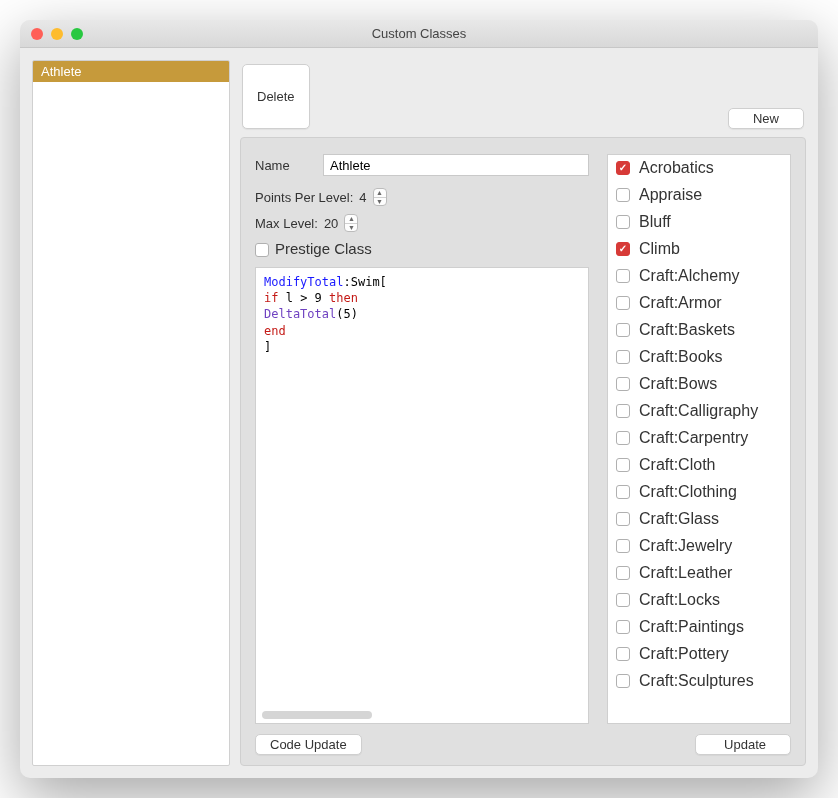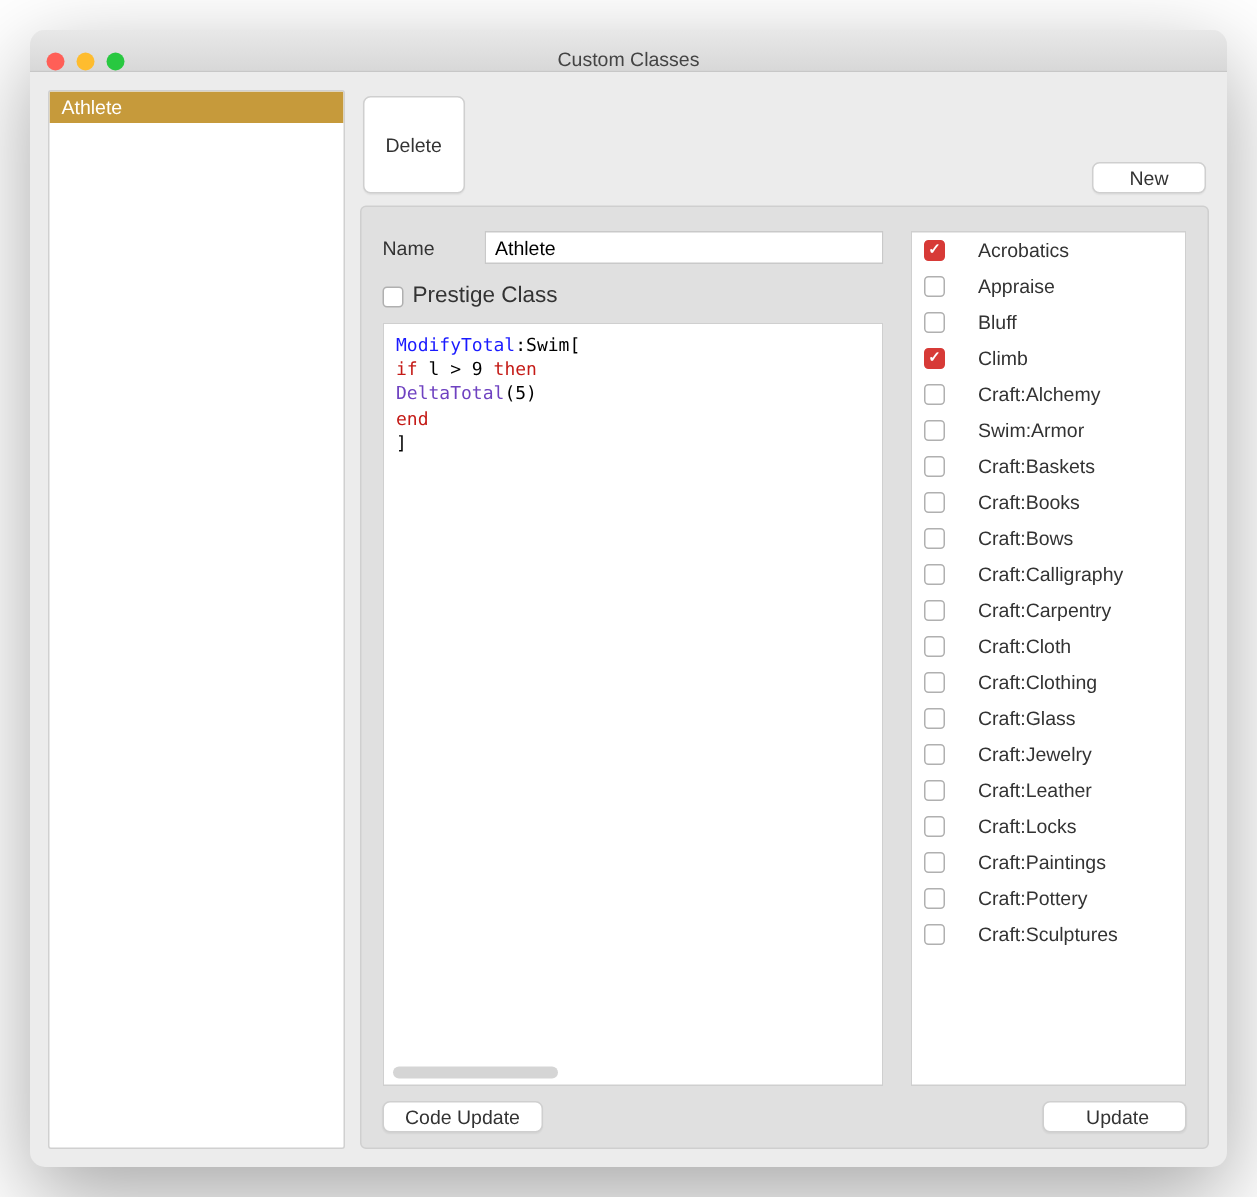--- a/index.html
+++ b/index.html
@@ -19,21 +19,21 @@
       border-radius: 10px;
       box-shadow: 0 20px 60px rgba(0,0,0,0.35);
       overflow: hidden;
       display: flex;
       flex-direction: column;
     }
     .titlebar {
       height: 28px;
       background: linear-gradient(#e8e8e8, #d8d8d8);
       display: flex;
-      align-items: flex-end;
+      align-items: center;
       position: relative;
       border-bottom: 1px solid #c7c7c7;
     }
     .traffic-lights {
       display: flex;
       gap: 8px;
       padding-left: 11px;
     }
     .traffic-lights .dot {
       width: 12px; height: 12px; border-radius: 50%;
@@ -224,22 +224,22 @@
       display: flex;
       flex-direction: column;
       gap: 9px;
     }
     .skill-box::-webkit-scrollbar { width: 10px; }
     .skill-box::-webkit-scrollbar-thumb { background: #c0c0c0; border-radius: 5px; }
     .skill-box::-webkit-scrollbar-track { background: transparent; }
     .skill-row {
       display: flex;
       align-items: center;
-      gap: 22px;
-      font-size: 13px;
+      gap: 9px;
+      font-size: 16px;
       color: #333;
       cursor: pointer;
     }
     .bottomrow {
       display: flex;
       justify-content: space-between;
       padding-top: 10px;
     }
   </style>
 </head>
@@ -268,21 +268,37 @@
 
       <div class="panel">
         <div class="panel-top">
           <div class="leftcol">
 
             <div class="form-row">
               <span class="form-label">Name</span>
               <input class="text-input" type="text" value="Athlete" style="">
             </div>
 
-
+            <div class="points-row">
+              <span>Points Per Level:</span>
+                <span>4</span>
+              <div class="stepper">
+                <div class="arrow">▲</div>
+                <div class="arrow">▼</div>
+              </div>
+            </div>
+
+            <div class="max-row">
+              <span>Max Level: </span>
+                <span>20</span>
+              <div class="stepper">
+                <div class="arrow">▲</div>
+                <div class="arrow">▼</div>
+              </div>
+            </div>
 
             <div class="checkbox-row">
               <span class="mac-checkbox"></span>
               <span>Prestige Class</span>
             </div>
 
             <div class="code-box" id="code-editor"><span class="tok-fn">ModifyTotal</span><span>:Swim[</span>
 <span class="tok-kw">if</span><span> l &gt; 9 </span><span class="tok-kw">then</span>
 <span class="tok-call">DeltaTotal</span><span>(5)</span>
 <span class="tok-kw">end</span>
@@ -307,21 +323,21 @@
                 <div class="skill-row">
                   <span class="mac-checkbox checked"></span>
                   <span>Climb</span>
                 </div>
                 <div class="skill-row">
                   <span class="mac-checkbox"></span>
                   <span>Craft:Alchemy</span>
                 </div>
                 <div class="skill-row">
                   <span class="mac-checkbox"></span>
-                  <span>Swim:Armor</span>
+                  <span>Craft:Armor</span>
                 </div>
                 <div class="skill-row">
                   <span class="mac-checkbox"></span>
                   <span>Craft:Baskets</span>
                 </div>
                 <div class="skill-row">
                   <span class="mac-checkbox"></span>
                   <span>Craft:Books</span>
                 </div>
                 <div class="skill-row">

